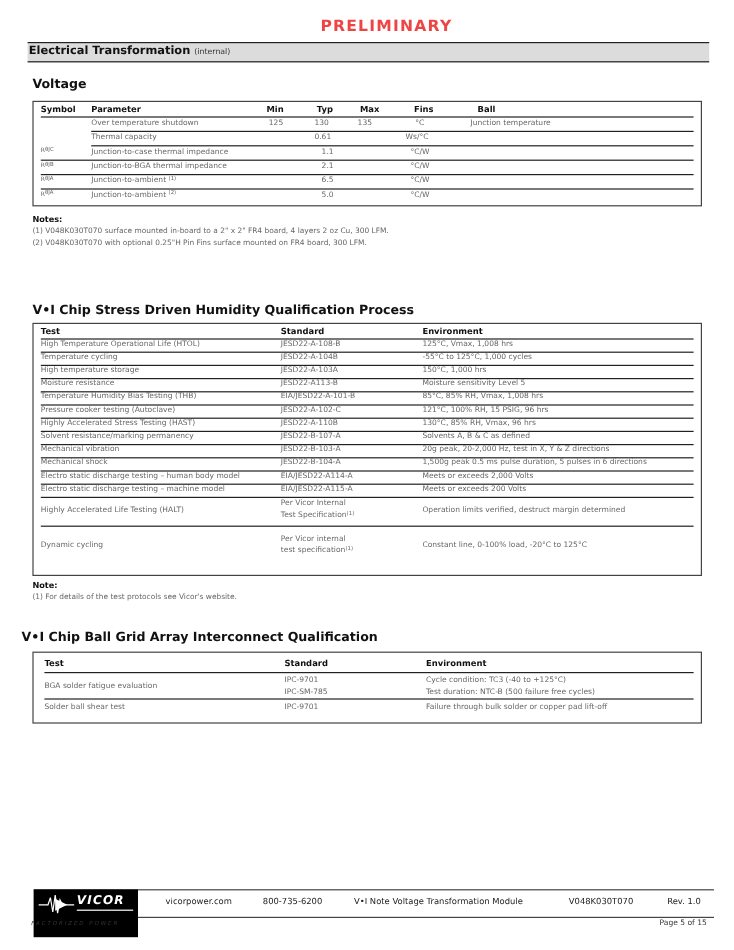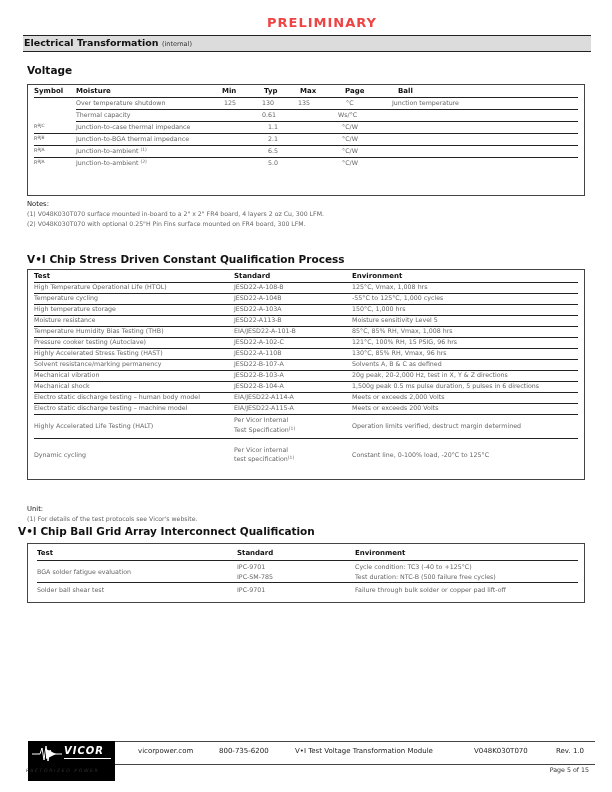--- a/index.html
+++ b/index.html
@@ -15,48 +15,48 @@
   .h2 { font-size: 10.5px; font-weight: bold; color: #111; }
 
   .tbox { border: 1px solid #444; background: #fff; }
   .row { position: absolute; left: 6px; right: 6px; font-size: 6.3px; color: #666; border-bottom: 1px solid #222; }
   .row.head { color: #111; font-weight: bold; font-size: 7px; }
   .row.last { border-bottom: none; }
   .cell { position: absolute; white-space: nowrap; }
   .sub6 { font-size: 4.5px; vertical-align: top; }
 
   .notes { font-size: 6.2px; color: #666; line-height: 10px; }
-  .notes .nh { font-weight: normal; color: #111; font-size: 6.8px; margin-top: 21px; }
+  .notes .nh { font-weight: bold; color: #111; font-size: 6.8px; }
 
   .footer-line { border-top: 1.5px solid #444; }
   .logo { left: 28px; top: 741px; width: 87px; height: 40px; background: #000; text-decoration: underline; }
   .logo .wave { position: absolute; left: 4px; top: 3px; width: 30px; height: 19px; }
   .logo .brand { position: absolute; left: 36px; top: 4px; color: #fff; font-style: italic; font-weight: bold; font-size: 10px; letter-spacing: 1px; }
   .logo .uline { position: absolute; left: 36px; right: 4px; top: 17px; border-top: 1px solid #fff; }
   .tag { left: 26px; top: 768px; font-size: 4.6px; letter-spacing: 1.6px; font-style: italic; color: #333; }
   .ft { top: 747px; font-size: 7px; color: #222; white-space: nowrap; }
   .page { right: 23px; top: 766px; font-size: 6.3px; color: #333; }
 </style>
 </head>
 <body>
 
 <div class="abs prelim">PRELIMINARY</div>
 <div class="abs section-bar">
   <span class="title"><span>Electrical Transformation</span> <span class="sub">(internal)</span></span>
 </div>
 
 <div class="abs h2" style="left:27px;top:64px;">Voltage</div>
-<div class="abs tbox" style="left:27px;top:84px;width:558px;height:112px;">
+<div class="abs tbox" style="left:27px;top:84px;width:558px;height:88px;">
   <div class="row head" style="top:2px;height:11px;">
     <span class="cell" style="left:0;">Symbol</span>
-    <span class="cell" style="left:42px;">Moisture</span>
+    <span class="cell" style="left:42px;">Parameter</span>
     <span class="cell" style="left:188px;">Min</span>
     <span class="cell" style="left:230px;">Typ</span>
     <span class="cell" style="left:266px;">Max</span>
-    <span class="cell" style="left:311px;">Page</span>
+    <span class="cell" style="left:311px;">Fins</span>
     <span class="cell" style="left:364px;">Ball</span>
   </div>
   <div class="row" style="top:14px;height:11px;left:48px;">
     <span class="cell" style="left:0;">Over temperature shutdown</span>
     <span class="cell" style="left:148px;">125</span>
     <span class="cell" style="left:186px;">130</span>
     <span class="cell" style="left:222px;">135</span>
     <span class="cell" style="left:270px;">°C</span>
     <span class="cell" style="left:316px;">Junction temperature</span>
   </div>
@@ -89,21 +89,21 @@
     <span class="cell" style="left:234px;">5.0</span>
     <span class="cell" style="left:308px;">°C/W</span>
   </div>
 </div>
 <div class="abs notes" style="left:27px;top:178px;">
   <div class="nh">Notes:</div>
   <div>(1)  V048K030T070 surface mounted in-board to a 2" x 2" FR4 board, 4 layers 2 oz Cu, 300 LFM.</div>
   <div>(2)  V048K030T070 with optional 0.25"H Pin Fins surface mounted on FR4 board, 300 LFM.</div>
 </div>
 
-<div class="abs h2" style="left:27px;top:253px;">V•I Chip Stress Driven Constant Qualification Process</div>
+<div class="abs h2" style="left:27px;top:253px;">V•I Chip Stress Driven Humidity Qualification Process</div>
 <div class="abs tbox" style="left:27px;top:269px;width:558px;height:211px;">
   <div class="row head" style="top:2px;height:11px;">
     <span class="cell" style="left:0;">Test</span>
     <span class="cell" style="left:200px;">Standard</span>
     <span class="cell" style="left:318px;">Environment</span>
   </div>
   <div class="row" style="top:13px;height:11px;">
       <span class="cell" style="left:0;">High Temperature Operational Life (HTOL)</span>
       <span class="cell" style="left:200px;">JESD22-A-108-B</span>
       <span class="cell" style="left:318px;">125°C, Vmax, 1,008 hrs</span>
@@ -170,21 +170,21 @@
     <span class="cell" style="left:318px;top:7px;">Operation limits verified, destruct margin determined</span>
   </div>
   <div class="row last" style="top:171px;height:24px;">
     <span class="cell" style="left:0;top:10px;">Dynamic cycling</span>
     <span class="cell" style="left:200px;top:5px;">Per Vicor internal</span>
     <span class="cell" style="left:200px;top:14px;"><span>test specification</span><span class="sub6">(1)</span></span>
     <span class="cell" style="left:318px;top:10px;">Constant line, 0-100% load, -20°C to 125°C</span>
   </div>
 </div>
 <div class="abs notes" style="left:27px;top:483px;">
-  <div class="nh">Unit:</div>
+  <div class="nh">Note:</div>
   <div>(1)  For details of the test protocols see Vicor's website.</div>
 </div>
 
 <div class="abs h2" style="left:18px;top:525px;">V•I Chip Ball Grid Array Interconnect Qualification</div>
 <div class="abs tbox" style="left:27px;top:543px;width:558px;height:60px;">
   <div class="row head" style="top:5px;height:12px;left:9px;">
     <span class="cell" style="left:0;">Test</span>
     <span class="cell" style="left:200px;">Standard</span>
     <span class="cell" style="left:318px;">Environment</span>
   </div>
@@ -208,16 +208,16 @@
   <svg class="wave" viewBox="0 0 30 19">
     <polyline points="0,10 8,10 10,4 12,16 14,2 16,17 18,6 20,10 30,10" fill="none" stroke="#fff" stroke-width="1"></polyline>
     <polygon points="14,5 24,10 14,15" fill="#fff"></polygon>
   </svg>
   <span class="brand">VICOR</span>
   <span class="uline"></span>
 </div>
 <div class="abs tag">FACTORIZED POWER</div>
 <div class="abs ft" style="left:138px;">vicorpower.com</div>
 <div class="abs ft" style="left:219px;">800-735-6200</div>
-<div class="abs ft" style="left:295px;">V•I Test Voltage Transformation Module</div>
+<div class="abs ft" style="left:295px;">V•I Note Voltage Transformation Module</div>
 <div class="abs ft" style="left:474px;">V048K030T070</div>
 <div class="abs ft" style="left:556px;">Rev. 1.0</div>
 <div class="abs page">Page 5 of 15</div>
 
 </body></html>

